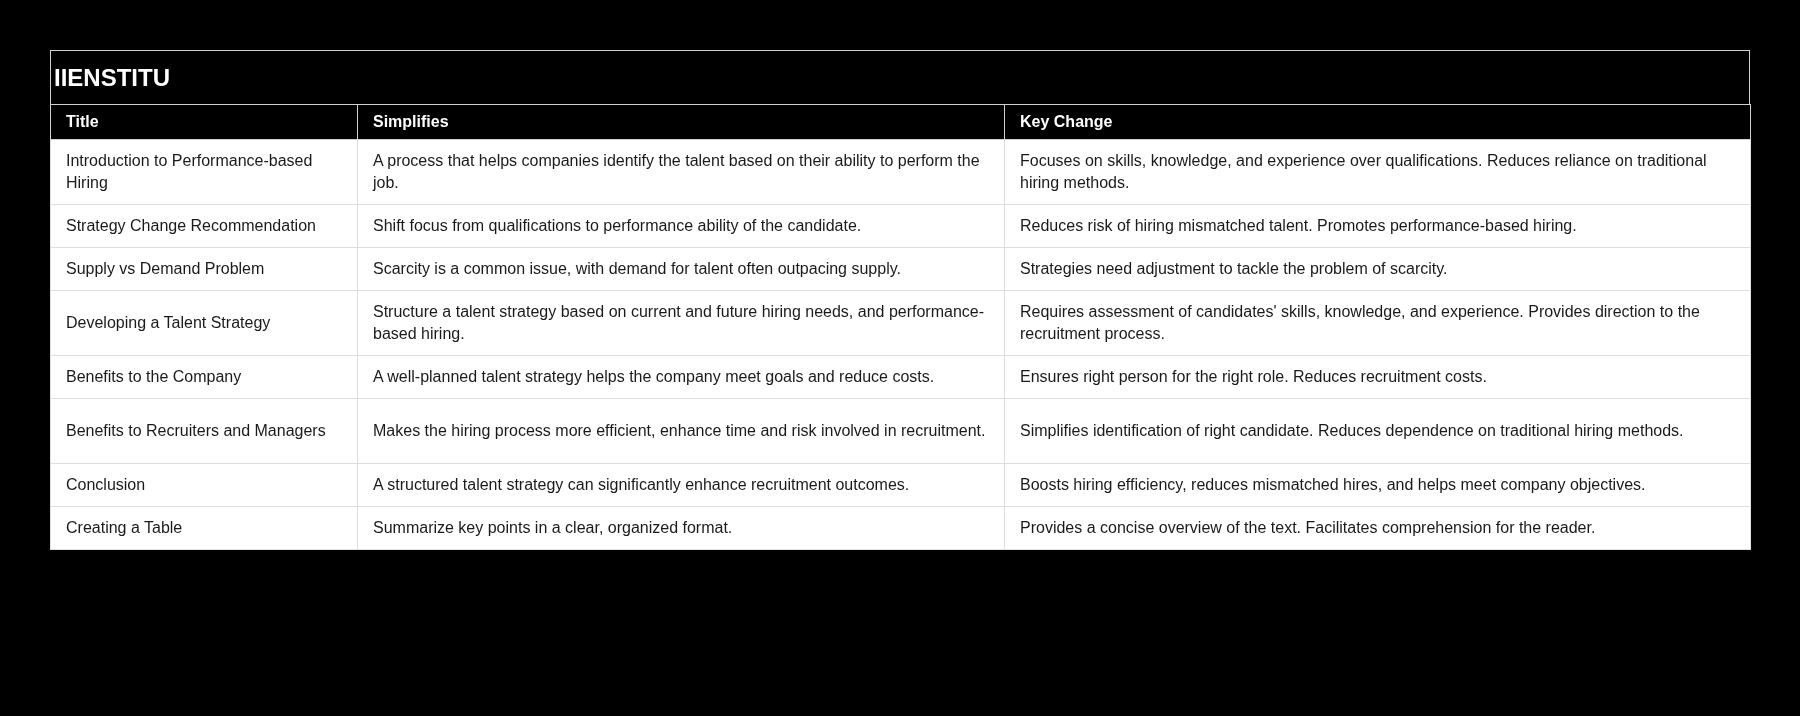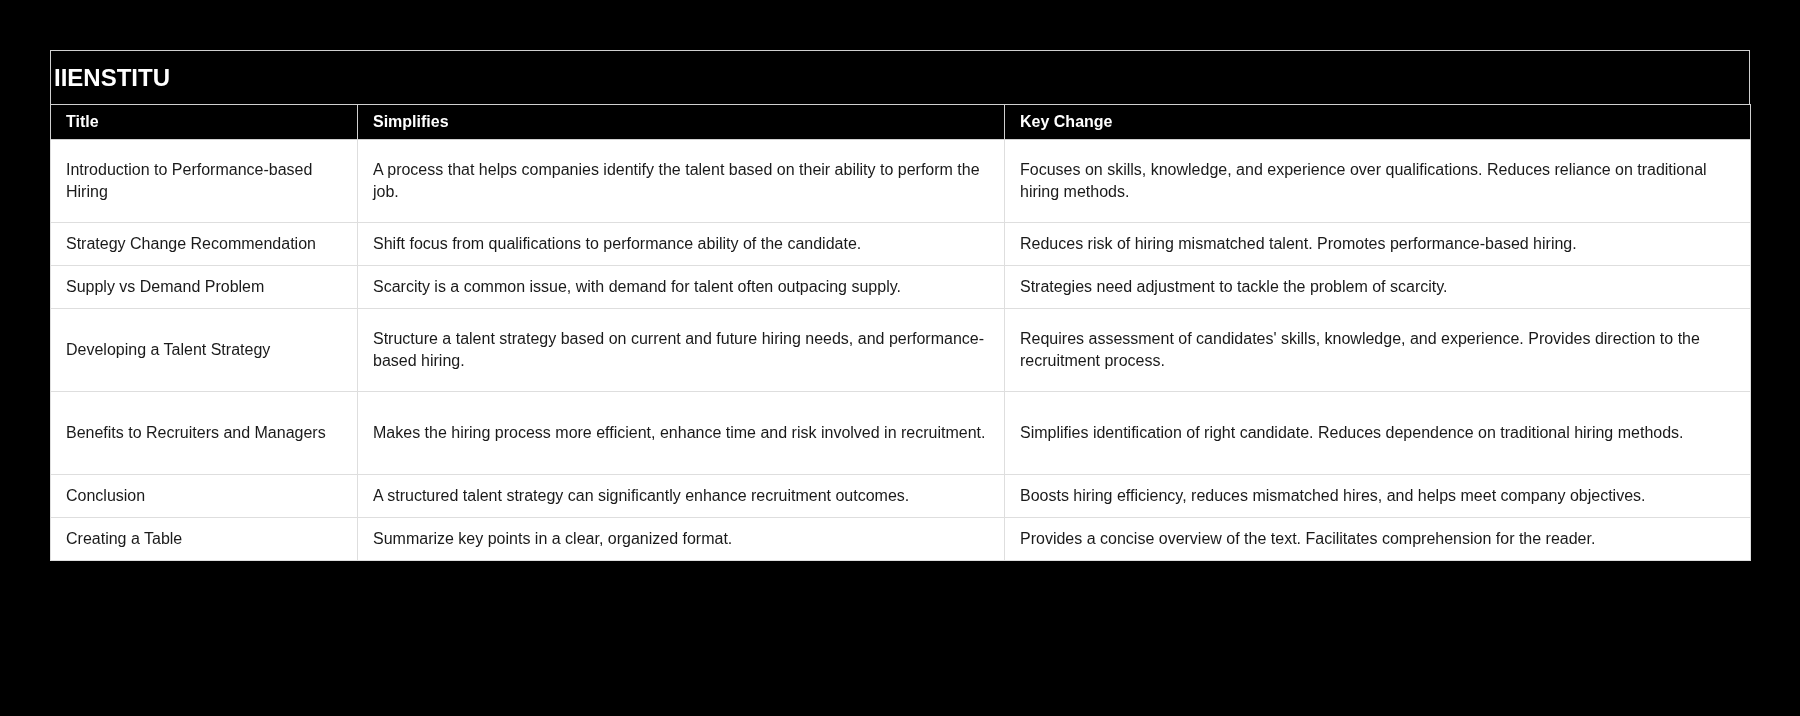--- a/index.html
+++ b/index.html
@@ -53,21 +53,21 @@
       background: #fff;
       color: #1a1a1a;
       font-size: 16px;
       line-height: 22px;
       padding: 10px 15px;
       border: 1px solid #dedede;
       vertical-align: middle;
       box-sizing: border-box;
     }
     tbody tr.one td { height: 43px; }
-    tbody tr.two td { height: 83px; }
+    tbody tr.two td { height: 65px; }
   </style>
 </head>
 <body>
 
 <div class="wrap">
   <div class="title-bar">IIENSTITU</div>
   <table>
     <colgroup>
         <col class="c1">
         <col class="c2">
@@ -94,20 +94,25 @@
       <tr class="one">
         <td>Supply vs Demand Problem</td>
         <td>Scarcity is a common issue, with demand for talent often outpacing supply.</td>
         <td>Strategies need adjustment to tackle the problem of scarcity.</td>
       </tr>
       <tr class="two">
         <td>Developing a Talent Strategy</td>
         <td>Structure a talent strategy based on current and future hiring needs, and performance-based hiring.</td>
         <td>Requires assessment of candidates' skills, knowledge, and experience. Provides direction to the recruitment process.</td>
       </tr>
+      <tr class="one">
+        <td>Benefits to the Company</td>
+        <td>A well-planned talent strategy helps the company meet goals and reduce costs.</td>
+        <td>Ensures right person for the right role. Reduces recruitment costs.</td>
+      </tr>
       <tr class="two">
         <td>Benefits to Recruiters and Managers</td>
         <td>Makes the hiring process more efficient, enhance time and risk involved in recruitment.</td>
         <td>Simplifies identification of right candidate. Reduces dependence on traditional hiring methods.</td>
       </tr>
       <tr class="one">
         <td>Conclusion</td>
         <td>A structured talent strategy can significantly enhance recruitment outcomes.</td>
         <td>Boosts hiring efficiency, reduces mismatched hires, and helps meet company objectives.</td>
       </tr>

